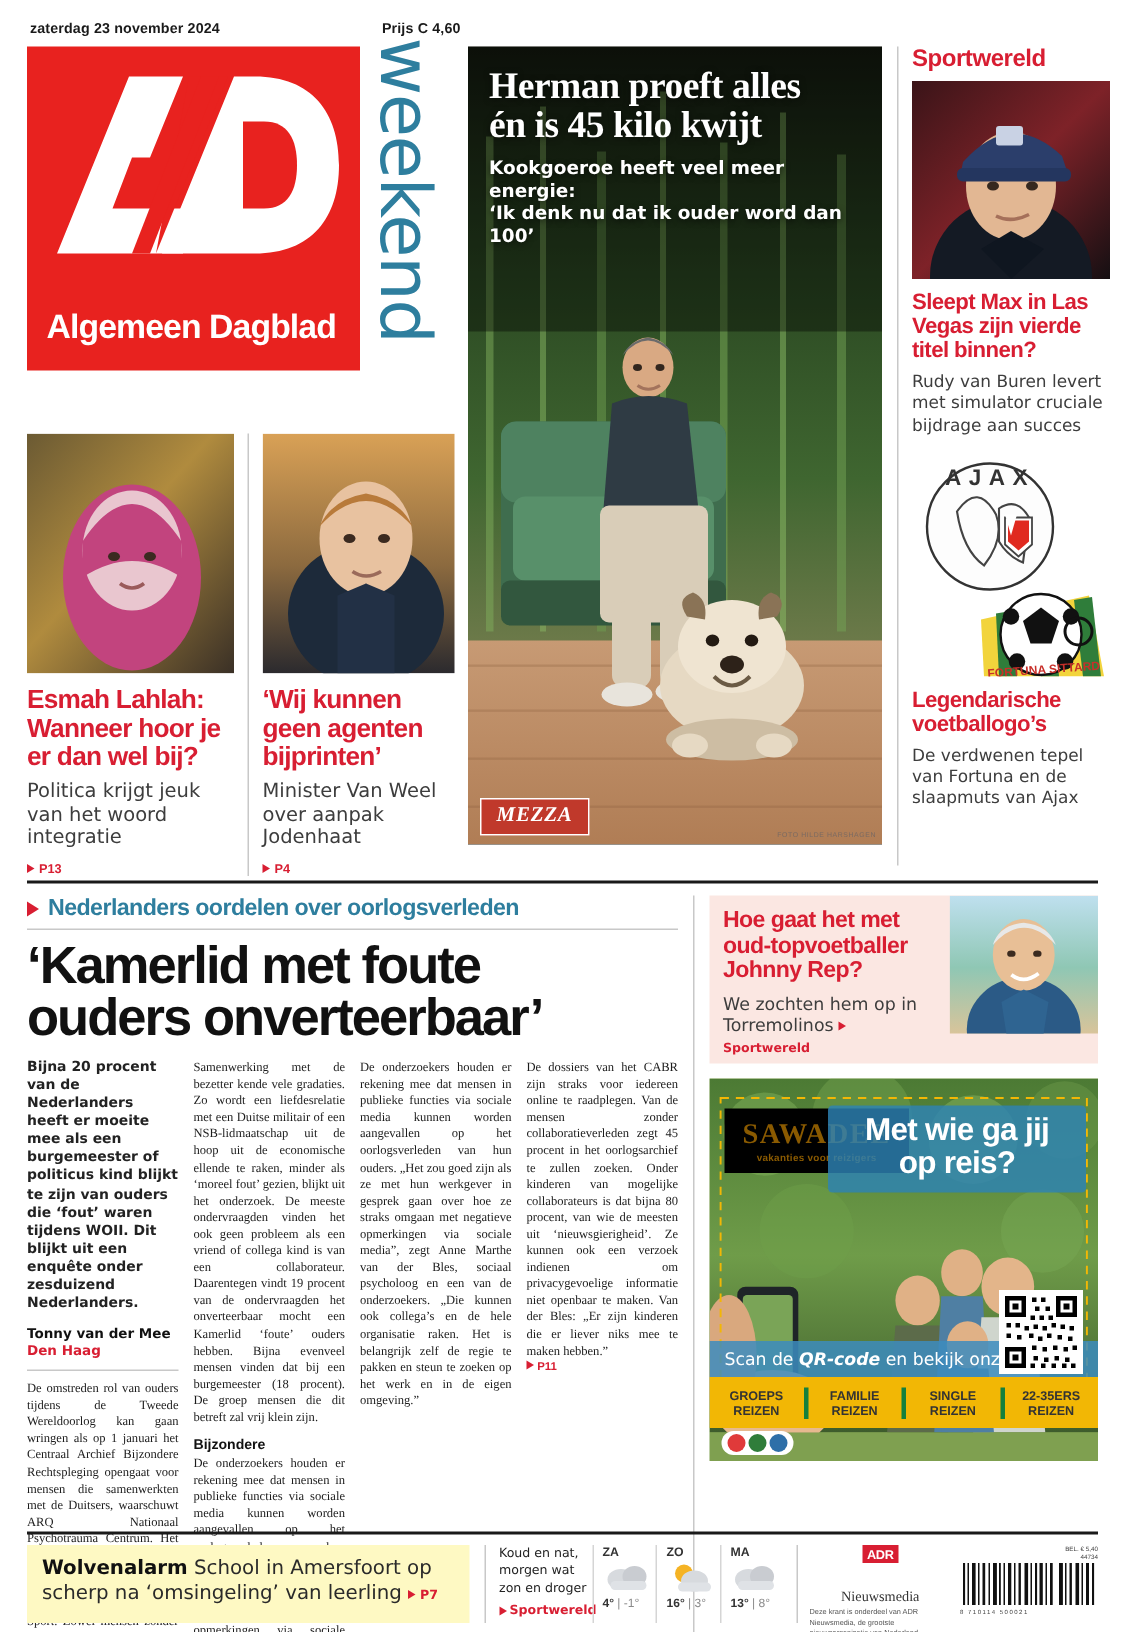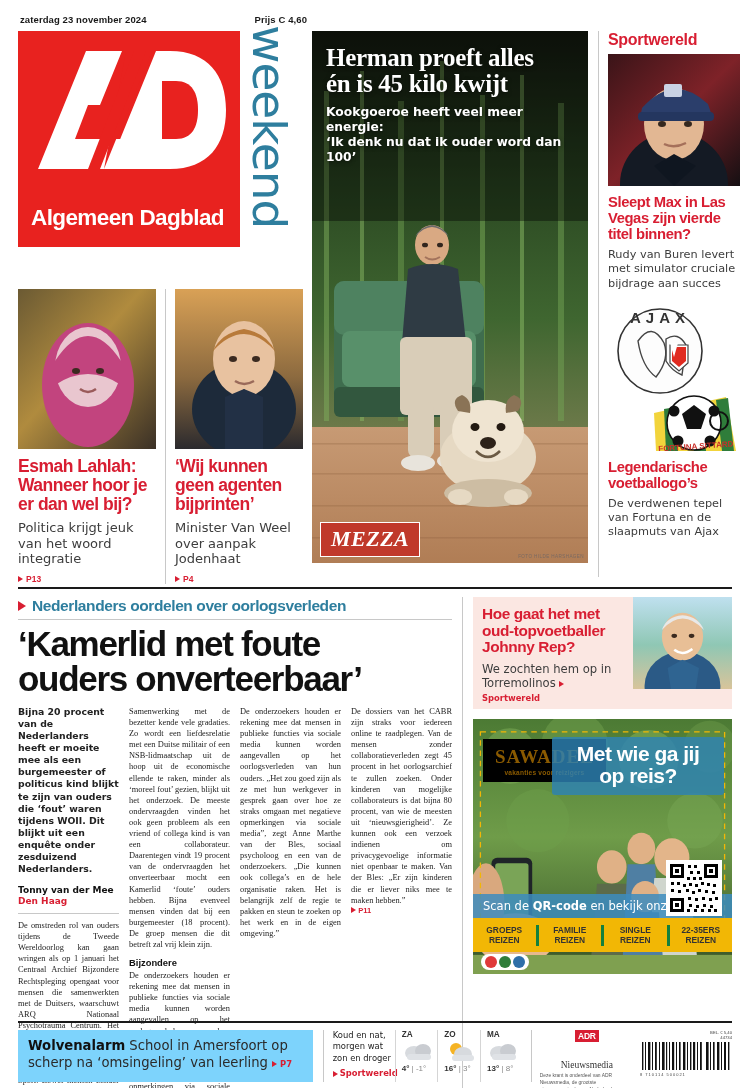--- a/index.html
+++ b/index.html
@@ -78,21 +78,21 @@
   }
   .bigphoto .headline .sub {
     margin-top: 7px; font-size: 12.3px; line-height: 1.22; font-weight: 600;
     font-family: "DejaVu Sans", sans-serif;
     text-shadow: 0 1px 4px rgba(0,0,0,.6);
   }
   .mezza {
     position: absolute; left: 8px; bottom: 6px; z-index: 5;
     background: #c0392b; color: #fff; padding: 3px 10px 4px;
     font-family: "Liberation Serif", serif; font-style: italic; font-weight: bold;
-    font-size: 22px; letter-spacing: .5px;
+    font-size: 14px; letter-spacing: .5px;
     border: 1.5px solid #fff;
   }
   .photocred {
     position:absolute; right:4px; bottom:4px; z-index:5;
     font-size: 4.6px; color:#7a6a62; letter-spacing:.4px;
   }
 
   
   .sportwereld {
     color: #d81e32; font-size: 16px; font-weight: 800; letter-spacing: -0.3px;
@@ -172,36 +172,36 @@
     position:absolute; right:8px; top:18px; z-index:6; text-align:center;
     background: rgba(45,130,180,.82); padding:6px 12px 8px; border-radius:3px;
     color:#fff; font-size:21px; font-weight:800; line-height:1.05; letter-spacing:-0.5px;
     width: 172px;
   }
   .scanbar {
     position:absolute; left:0; right:0; bottom:56px; z-index:6;
     background: rgba(60,140,190,.85); color:#fff; font-size:11.5px;
     padding: 5px 10px; font-family:"DejaVu Sans",sans-serif;
   }
-  .scanbar b { color:#fff; }
+  .scanbar b { color:#fff;font-style:italic; }
   .qr { position:absolute; right:10px; bottom:58px; width:56px; height:56px; z-index:7; background:#fff; padding:2px;}
   .catbar {
     position:absolute; left:0; right:0; bottom:22px; height:34px; z-index:6;
     background:#f2b705; display:flex; align-items:center;
   }
   .cat { flex:1; text-align:center; font-size:8.4px; font-weight:800; color:#333; line-height:1.25; border-right:3px solid #15803d;}
   .cat:last-child { border-right:none; }
   .adlogos { position:absolute; left:8px; bottom:4px; z-index:7; display:flex; gap:2px; background:#fff; padding:2px 4px; border-radius:9px;}
   .adlogos i { width:12px;height:12px;border-radius:50%; display:block; }
 
   
   .bottombar { position:absolute; left:18px; right:18px; bottom:6px; }
   .bb-rule-top { border-top: 2.5px solid #1a1a1a; }
   .bb-inner { display:flex; margin-top:7px; height:52px; }
-  .wolven { width: 320px; background:#7dd3fc; padding:8px 10px; }
+  .wolven { width: 320px; background:#fef9c3; padding:8px 10px; }
   .wolven .t { font-size: 13.2px; line-height:1.25; color:#2a2a2a; font-family:"DejaVu Sans",sans-serif;}
   .wolven .t b { font-weight:800; color:#111;}
   .wolven .r { color:#d81e32; font-weight:bold; font-size:8.4px;}
   .weather { display:flex; margin-left:10px; border-left:1px solid #c8c8c8; padding-left:9px; width:200px;}
   .wx-txt { width:62px; font-size:8.4px; line-height:1.35; color:#222; font-family:"DejaVu Sans",sans-serif;}
   .wx-txt .sw { color:#d81e32; font-weight:bold; margin-top:4px; display:flex; align-items:center; gap:2px;}
   .wx-day { width:46px; border-left:1px solid #d5d5d5; padding-left:6px; text-align:left;}
   .wx-day .d { font-size:8.2px; font-weight:800; color:#333;}
   .wx-day .ic { height:22px; margin:2px 0 1px; }
   .wx-day .tp { font-size:8px; color:#333; font-weight:bold;}

